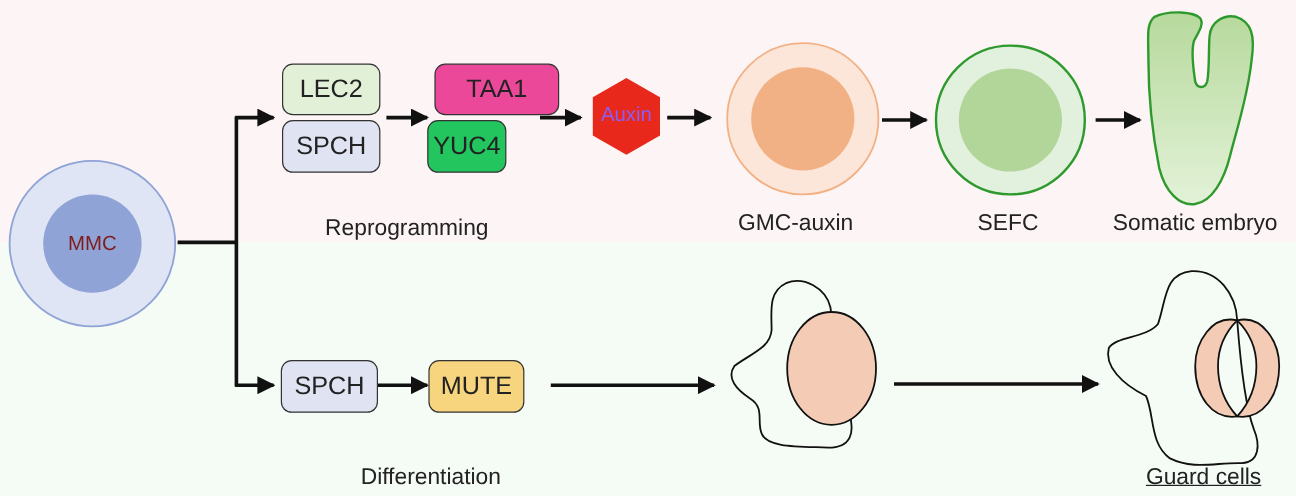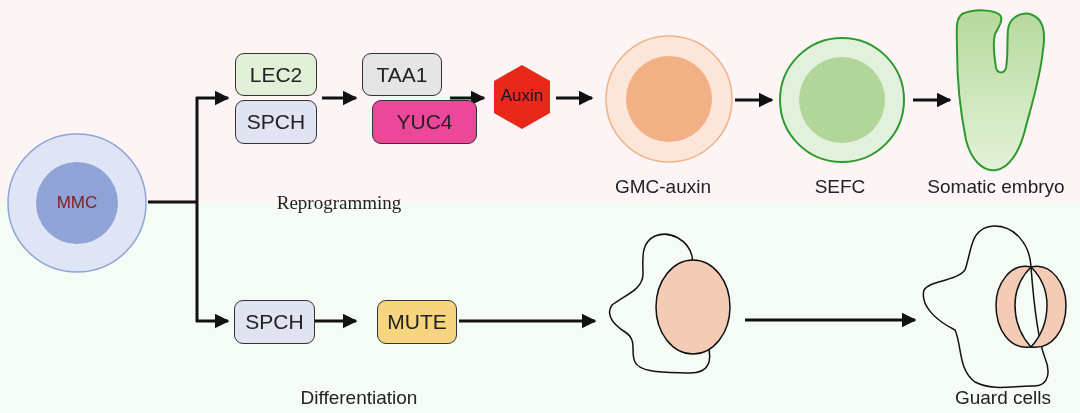--- a/index.html
+++ b/index.html
@@ -77,28 +77,28 @@
     <path d="M1031,267 C1030,245 1015,225 993,226 C970,228 972,250 965,270 C955,282 930,280 924,290 C920,305 935,320 955,330 C962,345 958,370 975,382 C995,392 1015,385 1035,386 C1050,385 1050,370 1045,358 C1040,345 1035,320 1031,267 Z" fill="none" stroke="#111" stroke-width="1.5"></path>
     <path d="M1031,267 C1010,262 996,285 996,305 C996,330 1010,350 1031,347 C1020,335 1015,320 1015,305 C1015,290 1020,278 1031,267 Z" fill="#f4ccb5" stroke="#111" stroke-width="1.5"></path>
     <path d="M1031,267 C1052,262 1066,285 1066,305 C1066,330 1052,350 1031,347 C1042,335 1047,320 1047,305 C1047,290 1042,278 1031,267 Z" fill="#f4ccb5" stroke="#111" stroke-width="1.5"></path>
   </g>
 </svg>
 
 <div class="lbl" style="left:77px; top:193px; font-size:17px; color:#7f1d1d;">MMC</div>
 
 <div class="box" style="left:235px; top:53px; width:82px; height:43px; background:#e3f0d8;">LEC2</div>
 <div class="box" style="left:235px; top:100px; width:82px; height:44px; background:#dfe3f2;">SPCH</div>
-<div class="box" style="left:362px; top:53px; width:80px; height:43px; background:#e5e5e5;">TAA1</div>
-<div class="box" style="left:372px; top:100px; width:105px; height:44px; background:#ec4899;">YUC4</div>
+<div class="box" style="left:362px; top:53px; width:104px; height:43px; background:#ec4899;">TAA1</div>
+<div class="box" style="left:356px; top:100px; width:66px; height:44px; background:#22c55e;">YUC4</div>
 
-<div class="lbl" style="left:522px; top:86px; font-size:17px; color:#0f172a;">Auxin</div>
+<div class="lbl" style="left:522px; top:86px; font-size:17px; color:#8b5cf6;">Auxin</div>
 
-<div class="lbl" style="left:339px; top:192px;font-family:Liberation Serif, serif;">Reprogramming</div>
+<div class="lbl" style="left:339px; top:180px;">Reprogramming</div>
 <div class="lbl" style="left:663px; top:176px;">GMC-auxin</div>
 <div class="lbl" style="left:840px; top:176px;">SEFC</div>
 <div class="lbl" style="left:996px; top:176px;">Somatic embryo</div>
 
 <div class="box" style="left:234px; top:300px; width:81px; height:44px; background:#dfe3f2;">SPCH</div>
-<div class="box" style="left:357px; top:300px; width:80px; height:44px; background:#f7d47e;margin-left:20px;">MUTE</div>
+<div class="box" style="left:357px; top:300px; width:80px; height:44px; background:#f7d47e;">MUTE</div>
 
 <div class="lbl" style="left:343px; top:387px;margin-left:16px;">Differentiation</div>
 <div class="lbl" style="left:670px; top:387px;margin-top:45px;">GMC</div>
-<div class="lbl" style="left:1003px; top:387px;">Guard cells</div>
+<div class="lbl" style="left:1003px; top:387px;text-decoration:underline;">Guard cells</div>
 
 </body></html>

